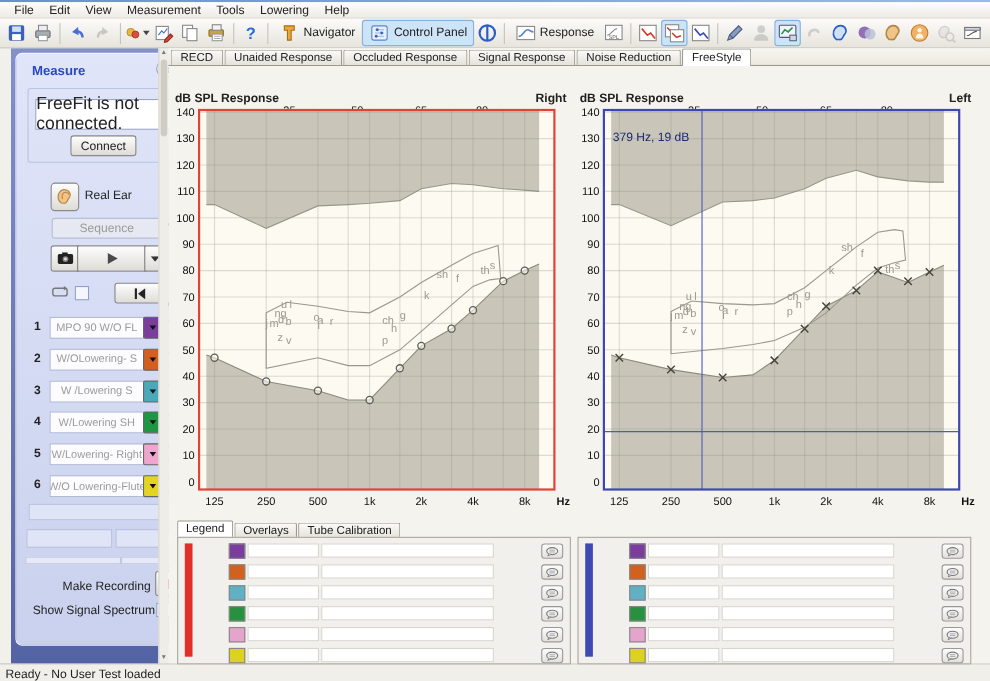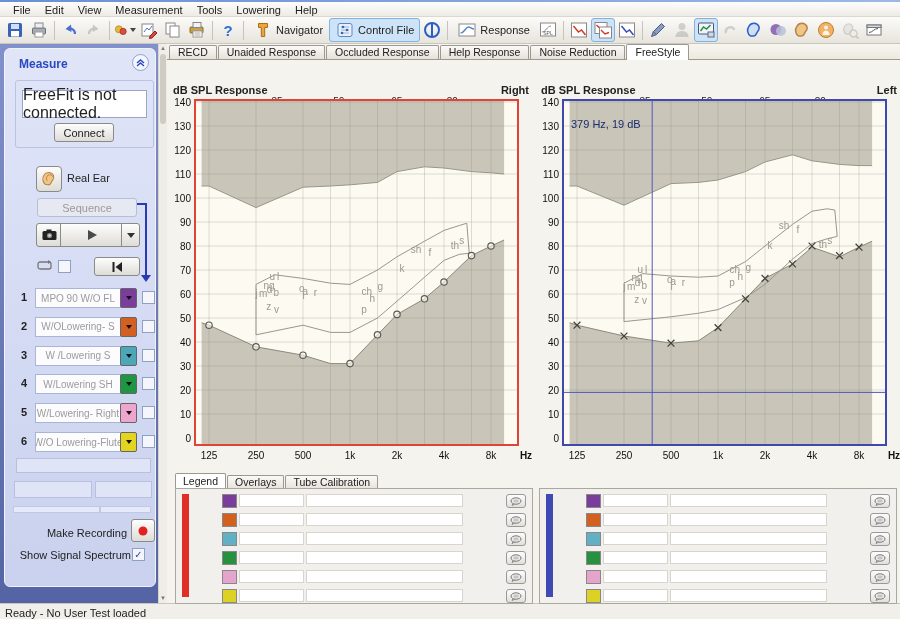--- a/index.html
+++ b/index.html
@@ -13,21 +13,21 @@
   .toolbar{height:26px;display:flex;align-items:center;padding:0 3px;background:linear-gradient(#fcfbf9,#e7e4dd);border-bottom:1px solid #c9c6be;}
   .tbtn{width:22px;height:22px;display:flex;align-items:center;justify-content:center;border:1px solid transparent;border-radius:3px;flex:0 0 auto;}
   .tbtn.active{background:#cde3f8;border-color:#84b1de;}
   .tbtn.disabled{opacity:.4;}
   .tsep{width:1px;height:19px;background:#c6c3bb;margin:0 3px;flex:0 0 auto;}
   .tlabelbtn{display:flex;align-items:center;gap:3px;height:22px;padding:0 5px;border:1px solid transparent;border-radius:3px;white-space:nowrap;flex:0 0 auto;}
   .tlabelbtn.active{background:#cde3f8;border-color:#84b1de;}
   .tcaret{width:0;height:0;border-left:3px solid transparent;border-right:3px solid transparent;border-top:4px solid #444;margin-left:2px;}
   
   .content{display:flex;height:559px;}
-  .sidebar{width:158px;background:linear-gradient(180deg,#8априvaries,#54629f);background:linear-gradient(180deg,#8290cb,#5463a4);position:relative;flex:0 0 auto;}
+  .sidebar{width:134px;background:linear-gradient(180deg,#8априvaries,#54629f);background:linear-gradient(180deg,#8290cb,#5463a4);position:relative;flex:0 0 auto;margin-left:10px;}
   .side-panel{position:absolute;left:4px;top:4px;width:150px;height:537px;background:linear-gradient(180deg,#e0e5f8,#c9d1ee);border:1px solid #f0f3fc;border-radius:6px;}
   .sp{position:absolute;}
   .sp-title{left:14px;top:8px;font-weight:bold;color:#2a48c0;font-size:12px;}
   .sp-collapse{left:127px;top:5px;width:15px;height:15px;border-radius:50%;background:#f4f6fd;border:1px solid #8fa0d0;display:flex;align-items:center;justify-content:center;}
   .sp-group{left:10px;top:31px;width:137px;height:66px;border:1px solid #b9c3e4;border-radius:3px;}
   .sp-msg{left:17px;top:41px;width:123px;height:26px;background:#fff;border:1px solid #9aa6c8;display:flex;align-items:center;justify-content:center;font-size:16px;}
   .btn{background:linear-gradient(#fdfdfd,#dedcd6);border:1px solid #8a8a8a;border-radius:3px;display:flex;align-items:center;justify-content:center;}
   .sp-connect{left:49px;top:74px;width:58px;height:17px;text-align:center;}
   .sp-realear-btn{left:31px;top:117px;width:24px;height:24px;border-radius:4px;}
   .sp-realear-label{left:62px;top:123px;}
@@ -172,21 +172,21 @@
         <span>Navigator</span>
       </div>
       <div class="tlabelbtn active">
         <svg width="20" height="20" viewBox="0 0 20 20">
           <rect x="3" y="3.5" width="14" height="13" rx="2" fill="#e7f0fa" stroke="#5b87c5"></rect>
           <path d="M6 7h8M6 10h8M6 13h8" stroke="#9ab4d8"></path>
           <circle cx="8" cy="7" r="1.3" fill="#3a62b8"></circle>
           <circle cx="12" cy="10" r="1.3" fill="#3a62b8"></circle>
           <circle cx="7" cy="13" r="1.3" fill="#3a62b8"></circle>
         </svg>
-        <span>Control File</span>
+        <span>Control Panel</span>
       </div>
       <div class="tbtn">
         <svg width="20" height="20" viewBox="0 0 20 20">
           <circle cx="10" cy="10" r="7" fill="none" stroke="#2b5fc7" stroke-width="2"></circle>
           <rect x="9" y="3.5" width="2" height="13" fill="#2b5fc7"></rect>
         </svg>
       </div>
       <div class="tsep"></div>
       <div class="tlabelbtn">
         <svg width="20" height="20" viewBox="0 0 20 20">
@@ -411,21 +411,21 @@
     <div class="vscroll">
       <div class="varrow" style="top:1px">▲</div>
       <div class="vthumb"></div>
       <div class="varrow" style="bottom:1px">▼</div>
     </div>
     <div class="main">
       <div class="tabstrip" id="tabstrip">
           <div class="tab">RECD</div>
           <div class="tab">Unaided Response</div>
           <div class="tab">Occluded Response</div>
-          <div class="tab">Help Response</div>
+          <div class="tab">Signal Response</div>
           <div class="tab">Noise Reduction</div>
           <div class="tab active">FreeStyle</div>
         </div>
       <div class="chart-panel" id="chartL">
           <div class="slider">
             <span class="tlab" style="left:108.1px">35</span>
             <span class="tmark" style="left:108.1px"></span>
             <span class="tlab" style="left:169.83999999999997px">50</span>
             <span class="tmark" style="left:169.83999999999997px"></span>
             <span class="tlab" style="left:227.8px">65</span>

